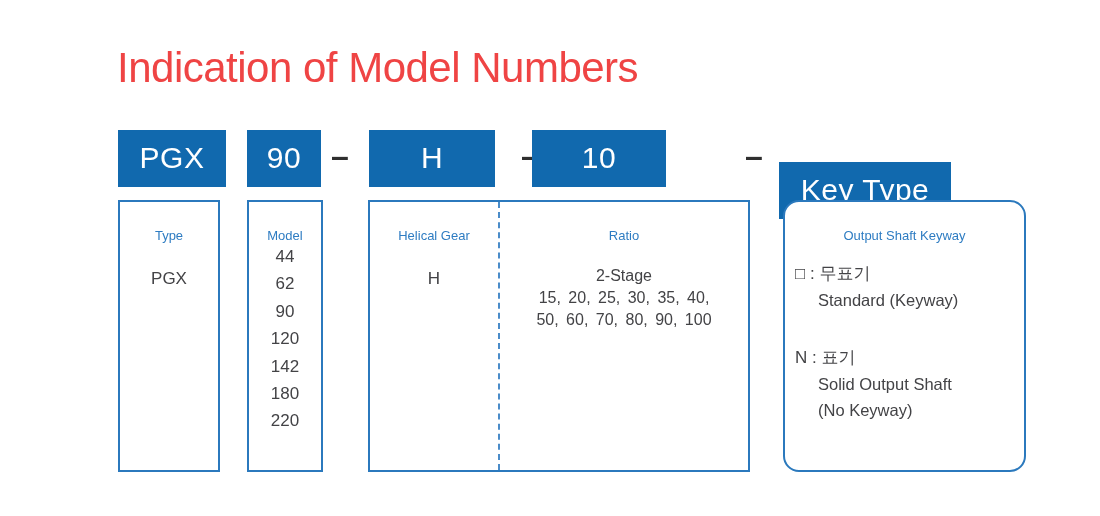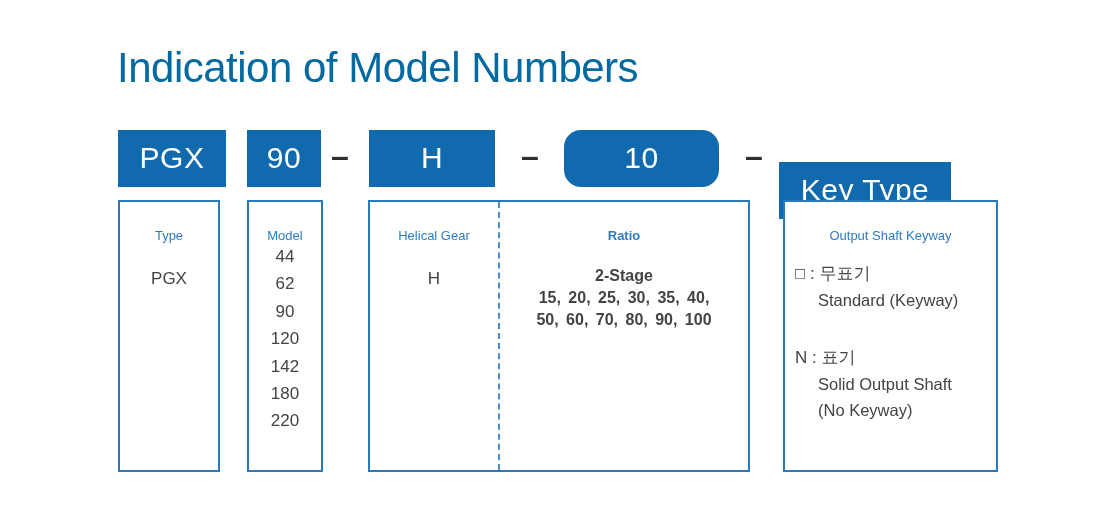--- a/index.html
+++ b/index.html
@@ -14,40 +14,40 @@
     overflow: hidden;
   }
 
   .title {
     position: absolute;
     left: 117px;
     top: 44px;
     font-size: 42px;
     font-weight: 400;
     letter-spacing: -0.5px;
-    color: #0369a1;
+    color: #ef4444;
     white-space: nowrap;
   }
 
   
   .seg {
     position: absolute;
     top: 130px;
     height: 57px;
     background: #1169AE;
     color: #ffffff;
     font-size: 30px;
     line-height: 55px;
     text-align: center;
     letter-spacing: 0.5px;
   }
   .seg0 { left: 118px; width: 108px; }
   .seg1 { left: 247px; width: 74px; }
   .seg2 { left: 369px; width: 126px; }
-  .seg3 { left: 564px; width: 155px; border-radius: 17px; }
+  .seg3 { left: 532px; width: 134px; }
   .seg4 { left: 779px; width: 172px; margin-top: 32px; }
 
   .dash {
     position: absolute;
     top: 130px;
     height: 57px;
     width: 24px;
     line-height: 53px;
     text-align: center;
     font-size: 32px;
@@ -64,21 +64,21 @@
     top: 200px;
     height: 272px;
     background: #ffffff;
     border: 2px solid #2B79BD;
     color: #434346;
     font-size: 16px;
   }
   .panel-type   { left: 118px; width: 102px; text-align: center; }
   .panel-model  { left: 247px; width: 76px;  text-align: center; }
   .panel-gear-ratio { left: 368px; width: 382px; display: flex; }
-  .panel-keyway { left: 783px; width: 215px; }
+  .panel-keyway { left: 783px; width: 243px; border-radius: 16px; }
 
   .panel-heading {
     margin-top: 26px;
     font-size: 13px;
     color: #2E7CC2;
     text-align: center;
   }
 
   .panel-value {
     margin-top: 25px;
@@ -91,21 +91,20 @@
 
   .col-gear {
     width: 130px;
     height: 100%;
     border-right: 2px dashed #4A8CC9;
     text-align: center;
   }
   .col-ratio {
     flex: 1;
     text-align: center;
-    font-weight: bold;
   }
 
   .stage-group-1 { margin-top: 22px; }
   .stage-group-2 { margin-top: 22px; }
   .stage-name  { font-size: 16px; line-height: 22px; }
   .stage-line  { font-size: 16px; line-height: 22px; word-spacing: 3px; }
 
   .keyway-options { margin-top: 18px; padding-left: 10px; padding-right: 22px; }
   .keyway-option-2 { margin-top: 32px; }
   .option-symbol { font-size: 17px; line-height: 26px; }

